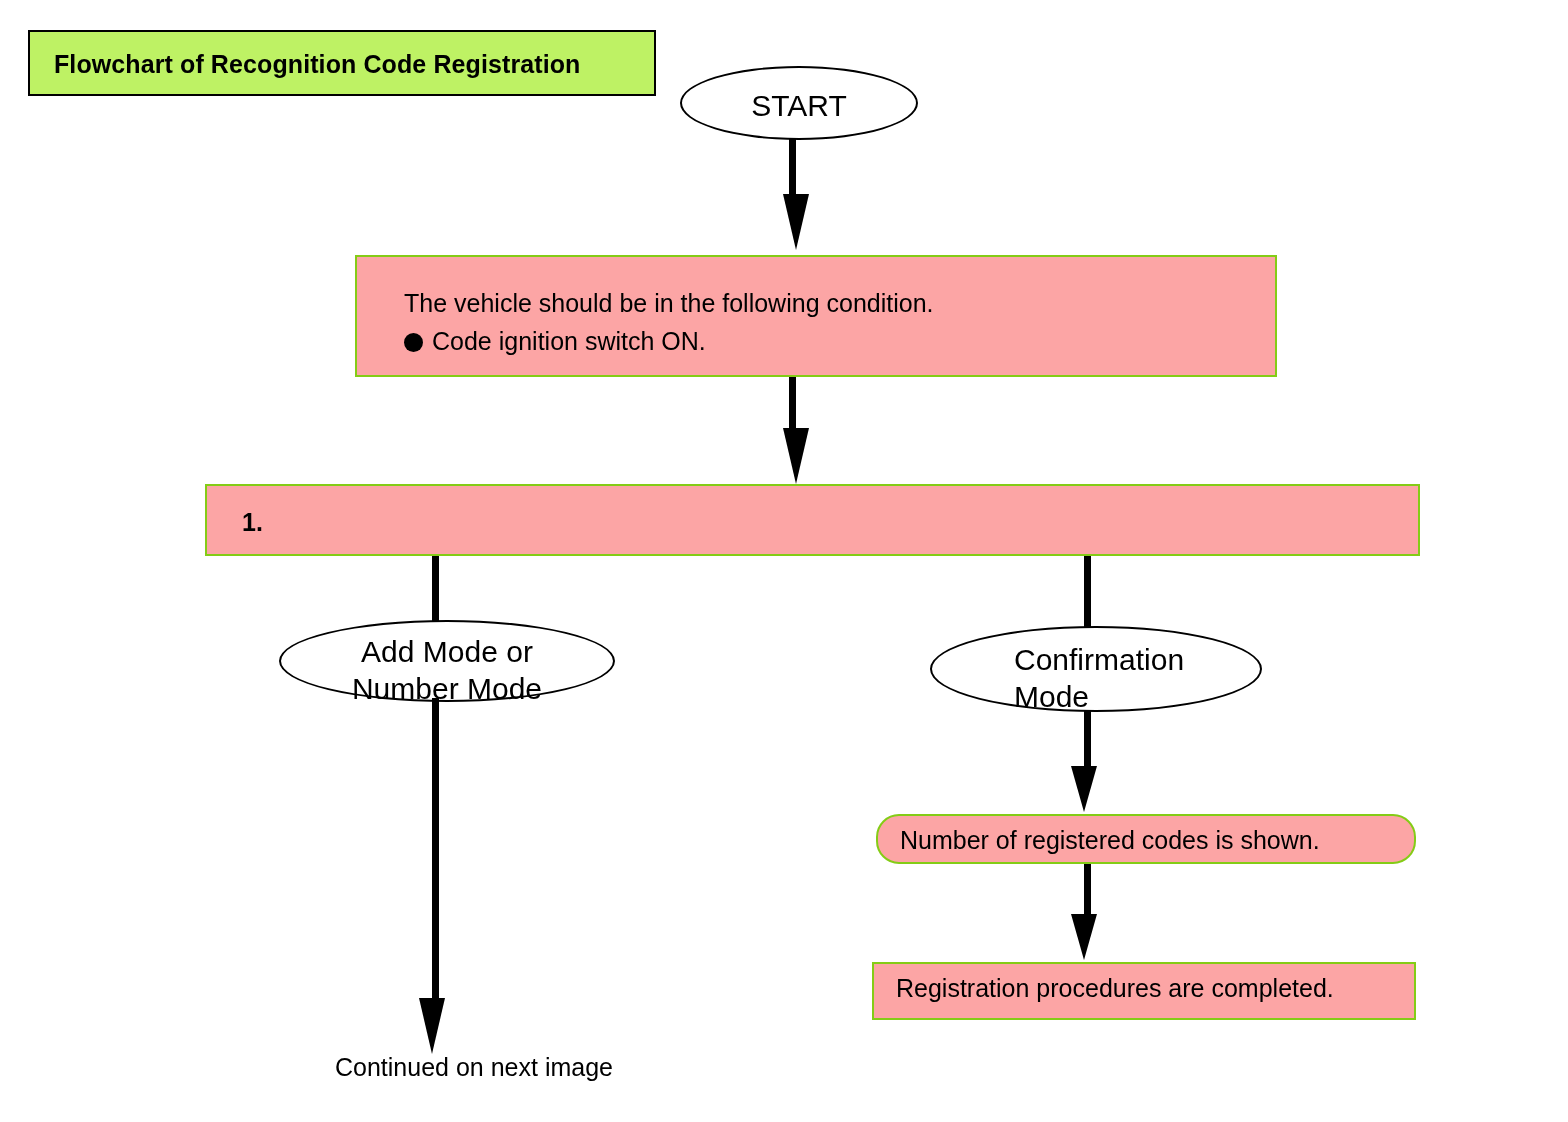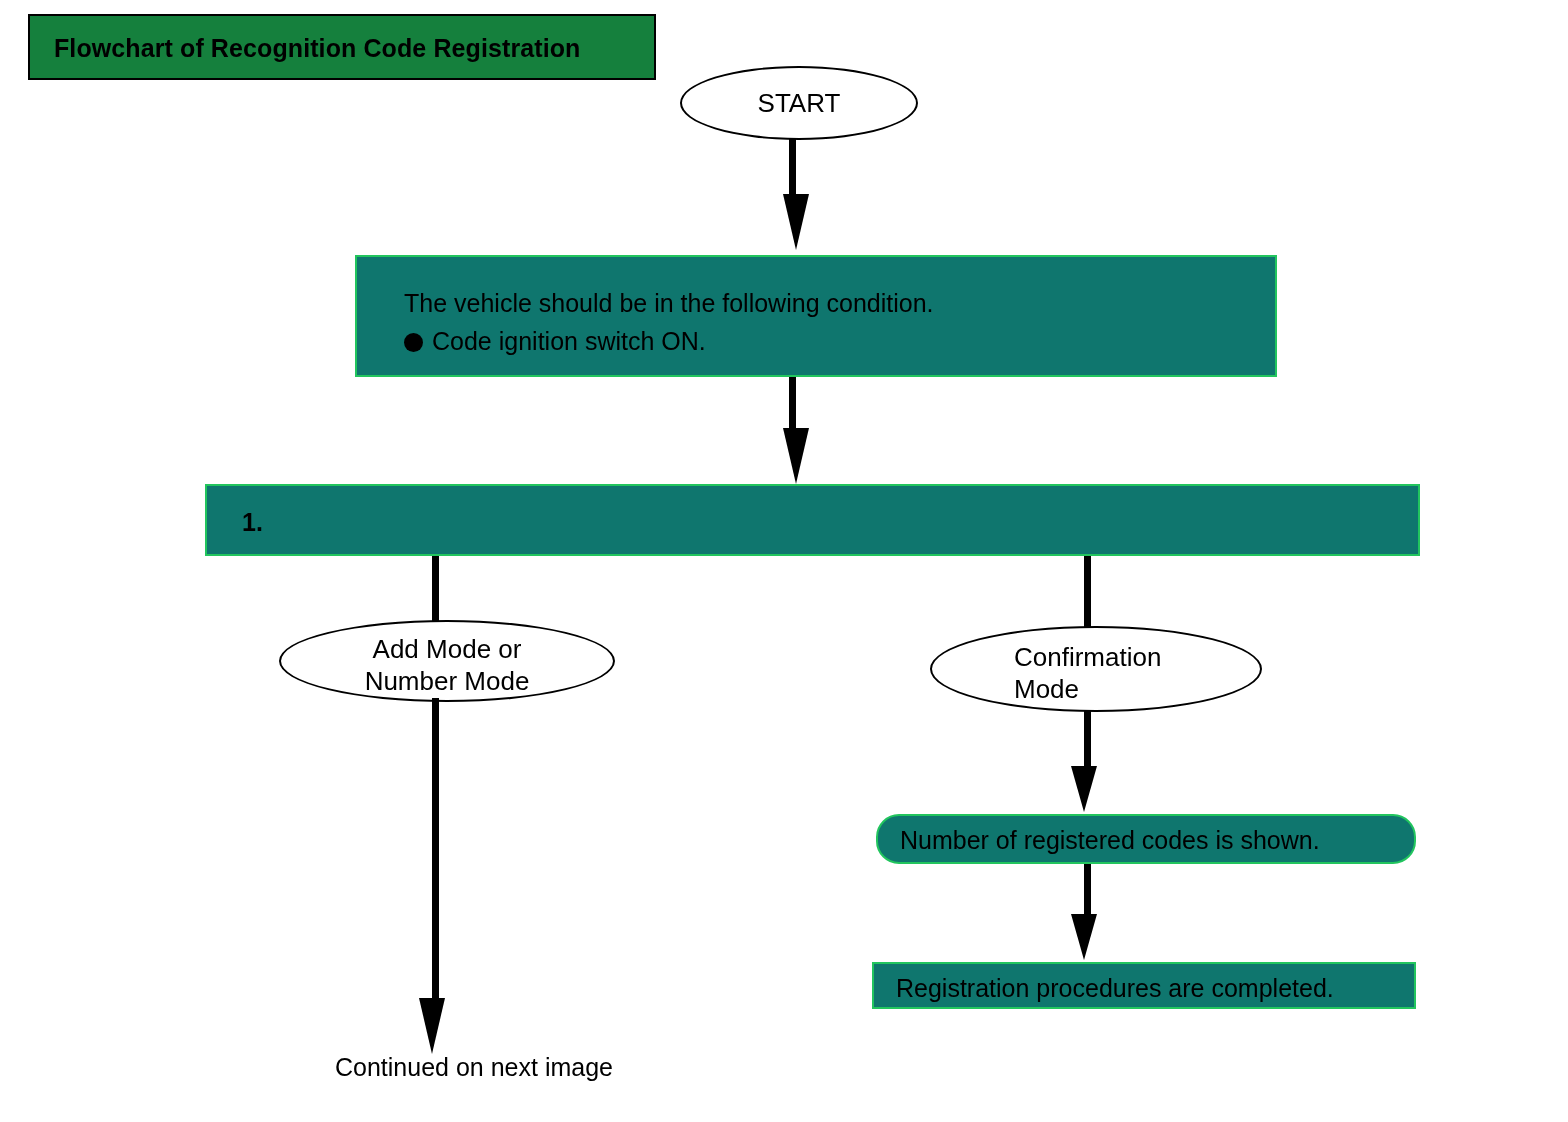--- a/index.html
+++ b/index.html
@@ -17,64 +17,64 @@
     width: 1568px;
     height: 1122px;
     background: #ffffff;
     overflow: hidden;
   }
 
   
   .title-box {
     position: absolute;
     left: 28px;
-    top: 14px;
+    top: 30px;
     width: 628px;
     height: 66px;
     border: 2px solid #000;
     box-sizing: border-box;
-    background: #15803d;
+    background: #bef264;
   }
   .title-box .title-text {
     position: absolute;
     left: 24px;
     top: 18px;
     font-size: 25px;
     font-weight: bold;
     letter-spacing: 0.1px;
     white-space: nowrap;
   }
 
   
   .node-box {
     position: absolute;
-    border: 2px solid #22c55e;
+    border: 2px solid #84cc16;
     box-sizing: border-box;
-    background: #0f766e;
+    background: #fca5a5;
   }
   .node-box .line {
     position: absolute;
     white-space: nowrap;
     font-size: 25px;
     line-height: 1;
   }
 
   
   .ellipse {
     position: absolute;
     border: 2px solid #000;
     border-radius: 50%;
     box-sizing: border-box;
     background: #fff;
   }
   .ellipse .etext {
     position: absolute;
     width: 100%;
     text-align: center;
-    font-size: 26px;
+    font-size: 30px;
     line-height: 1.22;
     white-space: pre-line;
   }
   .ellipse .etext.left-al {
     text-align: left;
   }
 
   
   .conn-line {
     position: absolute;
@@ -164,17 +164,17 @@
   <div class="conn-line" style="left:1084px; top:710px; height:58px;"></div>
   <div class="arrow-head short" style="left:1071px; top:766px;"></div>
 
   <div class="node-box" style="left:876px; top:814px; width:540px; height:50px;border-radius:23px;">
     <div class="line" style="left:22px; top:12px;">Number of registered codes is shown.</div>
   </div>
 
   <div class="conn-line" style="left:1084px; top:864px; height:56px;"></div>
   <div class="arrow-head short" style="left:1071px; top:914px;"></div>
 
-  <div class="node-box" style="left:872px; top:962px; width:544px; height:47px;">
+  <div class="node-box" style="left:872px; top:962px; width:544px; height:58px;">
     <div class="line" style="left:22px; top:12px;">Registration procedures are completed.</div>
   </div>
 
 </div>
 
 </body></html>

